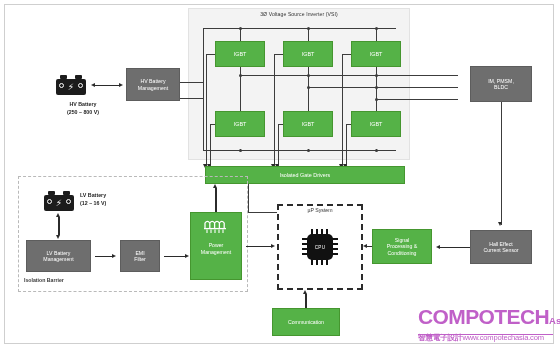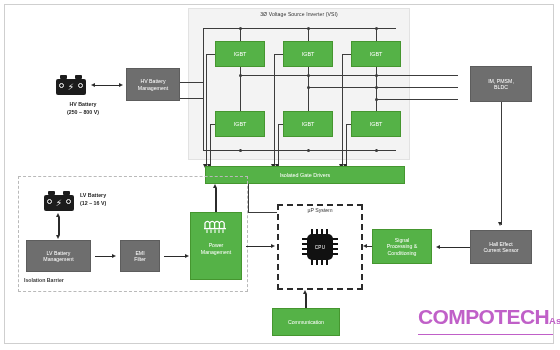--- a/index.html
+++ b/index.html
@@ -333,15 +333,16 @@
 
   <div class="box green" style="left:272px;top:308px;width:68px;height:28px;">
     <span class="lbl">Communication</span>
   </div>
   <div class="aline" style="left:305.3px;top:294px;width:1.4px;height:14px;"></div>
   <div class="ar ar-u" style="left:303.4px;top:290px;"></div>
 
   <div class="wm">
     <div class="wm-main"><span>COMPOTECH</span><span class="asia">Asia</span></div>
     <div class="wm-rule"></div>
+    <div class="wm-sub"><span class="cn">智慧電子設計</span><span>www.compotechasia.com</span></div>
   </div>
 
 </div>
 
 </body></html>

